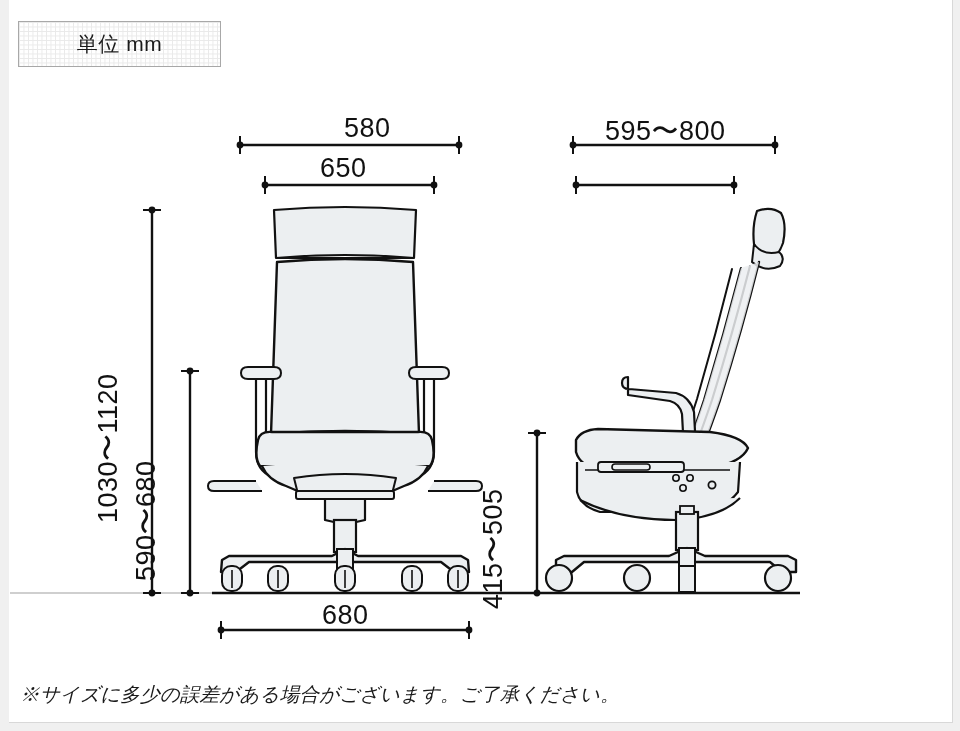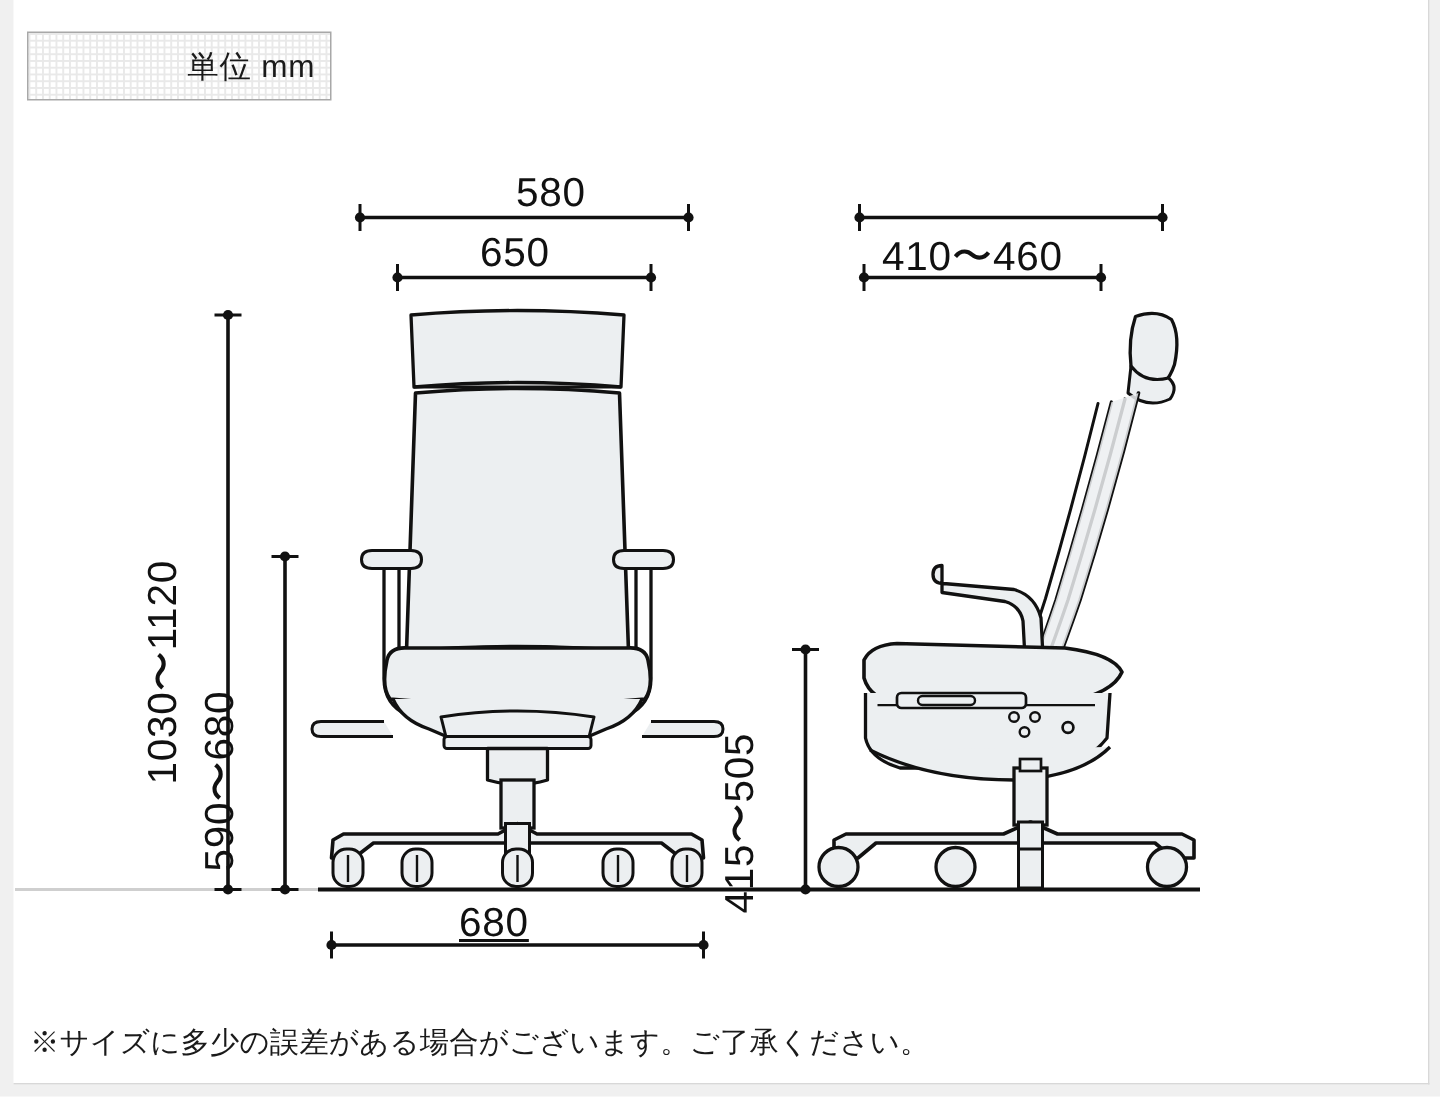--- a/index.html
+++ b/index.html
@@ -54,30 +54,30 @@
     position: absolute;
     left: 0; top: 0;
     width: 201px;
     height: 44px;
     display: flex;
     align-items: center;
     justify-content: center;
     font-size: 21px;
     color: #1a1a1a;
     letter-spacing: 0.5px;
-    padding-left: 48px;
   }
   .footnote {
     position: absolute;
     left: 20px;
     top: 681px;
     font-size: 19.5px;
     color: #1a1a1a;
     letter-spacing: 0.2px;
     white-space: nowrap;
+    font-style: italic;
   }
   .dim-label {
     position: absolute;
     font-size: 27px;
     color: #111111;
     white-space: nowrap;
     letter-spacing: 0.5px;
   }
   .dim-label.vert {
     transform-origin: left bottom;
@@ -284,26 +284,26 @@
   </svg>
 
   <div class="unit-box">
     <div class="unit-label">単位 mm</div>
   </div>
 
   <div class="dim-label" style="left:344px; top:113px;">580</div>
 
   <div class="dim-label" style="left:320px; top:153px;">650</div>
 
-  <div class="dim-label" style="left:306px; top:600px;text-decoration:underline;">680</div>
+  <div class="dim-label" style="left:322px; top:600px;">680</div>
 
   <div class="dim-label vert" style="left:126px; top:487px;">1030〜1120</div>
 
   <div class="dim-label vert" style="left:164px; top:545px;">590〜680</div>
 
-
-  <div class="dim-label" style="left:588px; top:153px;">410〜460</div>
+  <div class="dim-label" style="left:605px; top:113px;">595〜800</div>
+
 
   <div class="dim-label vert" style="left:511px; top:573px;">415〜505</div>
 
   <div class="footnote">※サイズに多少の誤差がある場合がございます。ご了承ください。</div>
 
 </div>
 
 </body></html>

